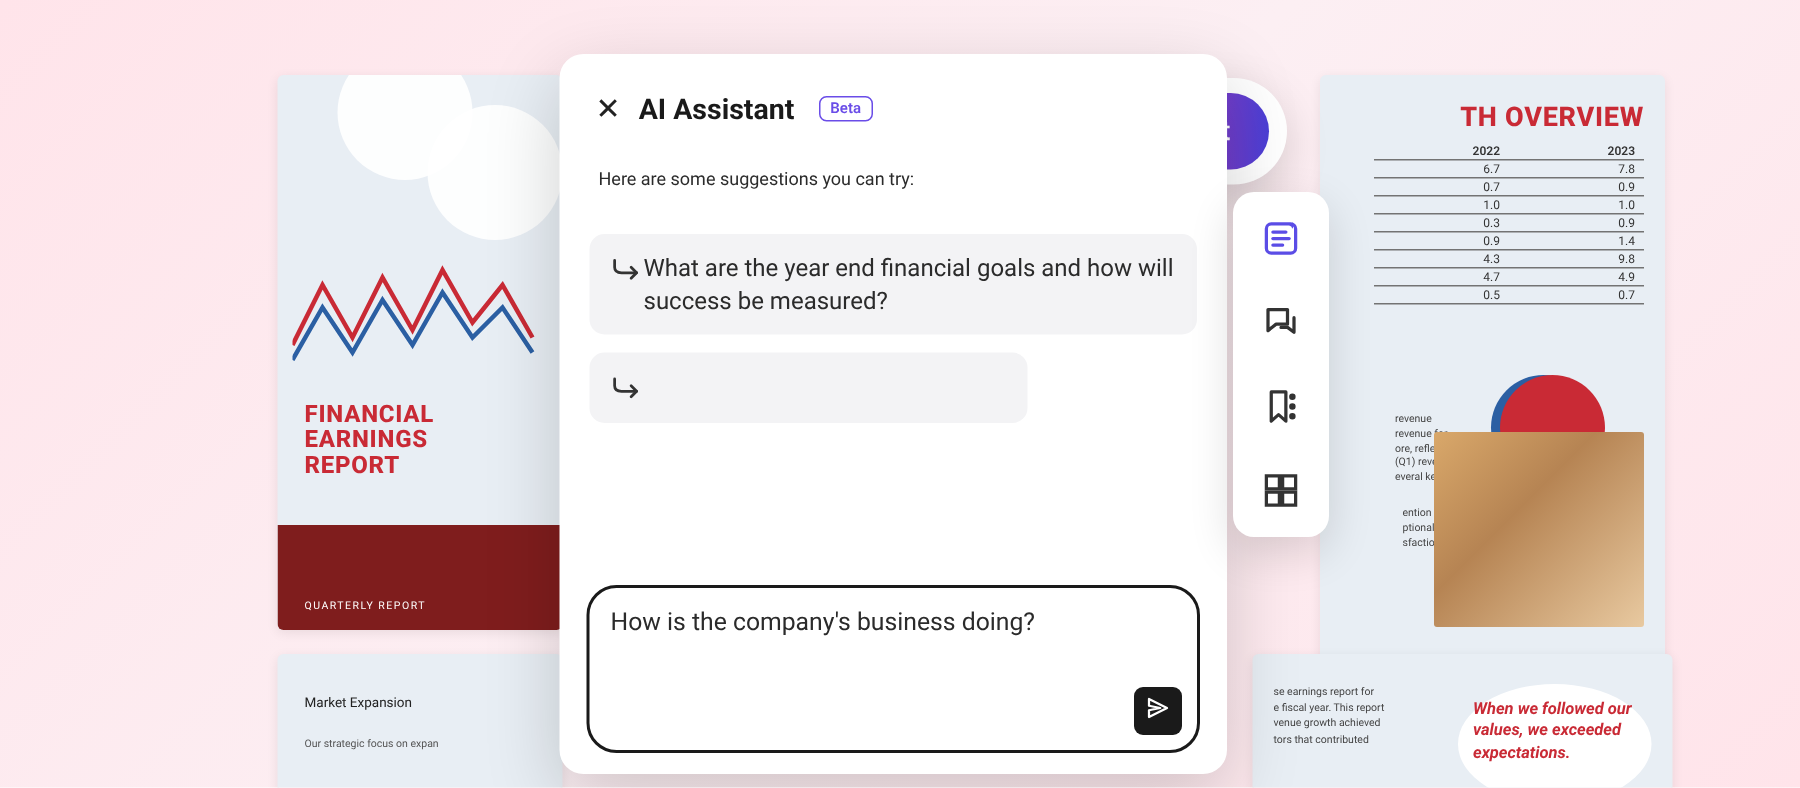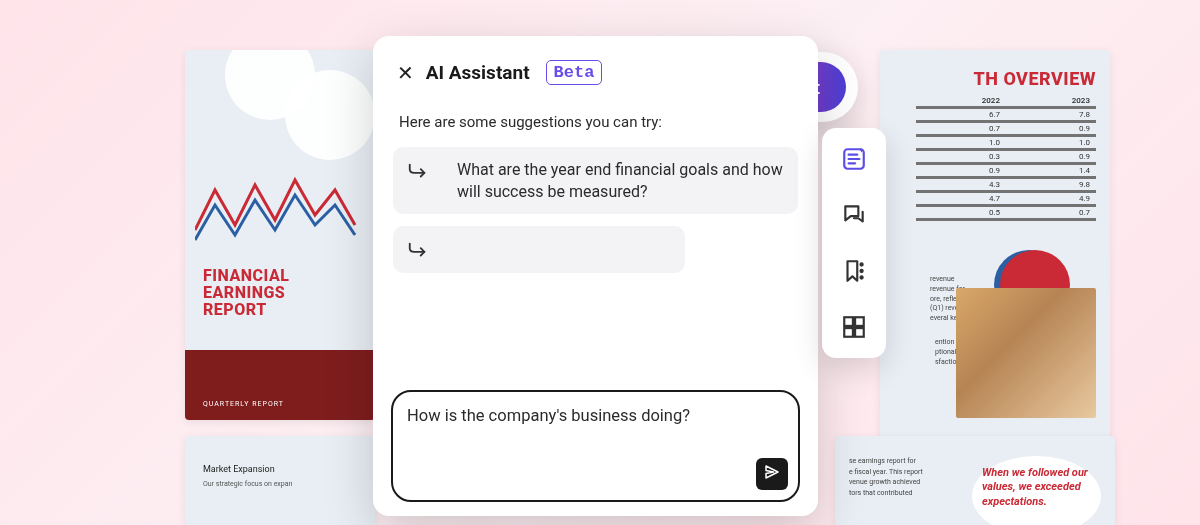--- a/index.html
+++ b/index.html
@@ -38,38 +38,38 @@
   }
   .doc1 .bluebar {
     position: absolute; top: 300px; left: 0; right: 0; height: 70px; background: #7f1d1d;
     color: #fff; font-size: 7px; letter-spacing: 1px; padding: 50px 18px 0;
   }
 
   .doc2 { left: 880px; top: 50px; width: 230px; height: 414px; }
   .doc2 .head { color: #c92a35; font-size: 18px; font-weight: 800; text-align: right;
     padding: 18px 14px 6px; letter-spacing: 0.5px; }
   .doc2 table { width: 180px; margin-left: 36px; border-collapse: collapse; font-size: 8px; }
-  .doc2 th, .doc2 td { text-align: right; padding: 1px 6px; border-bottom: 3px solid #737373; color: #333; }
+  .doc2 th, .doc2 td { text-align: right; padding: 1px 6px; border-bottom: 1px solid #737373; color: #333; }
   .doc2 th { font-weight: 600; }
   .doc2 .bigdot {
     position: absolute; top: 200px; left: 120px; width: 70px; height: 70px; border-radius: 50%;
     background: #c92a35; box-shadow: -6px 0 0 0 #2b5fa3;
   }
   .doc2 .smalltext { position: absolute; top: 225px; right: 120px; font-size: 7px; color: #444; line-height: 1.4; text-align: left; width: 60px; }
   .doc2 .smalltext2 { position: absolute; top: 288px; right: 120px; font-size: 7px; color: #444; line-height: 1.4; text-align: left; width: 55px; }
   .doc2 .photo {
     position: absolute; top: 238px; right: 14px; width: 140px; height: 130px;
     background: linear-gradient(135deg, #d9a86a 0%, #b68453 40%, #e8c9a0 100%);
     border-radius: 2px;
   }
 
   .doc3 { left: 185px; top: 436px; width: 190px; height: 120px; padding: 18px; }
   .doc3 .title { color: #c92a35; font-size: 15px; font-weight: 800; line-height: 1.1; letter-spacing: 0.5px; }
   .doc3 .sub { font-size: 9px; font-weight: 400; margin-top: 10px; color: #222; }
-  .doc3 .body { font-size: 7px; color: #555; margin-top: 6px; }
+  .doc3 .body { font-size: 7px; color: #555; margin-top: 18px; }
 
   .doc4 { left: 835px; top: 436px; width: 280px; height: 120px; padding: 20px 14px; display: flex; gap: 14px; }
   .doc4 .col1 { font-size: 7px; color: #444; line-height: 1.5; flex: 1; }
   .doc4 .quote { flex: 1; font-size: 11px; font-style: italic; font-weight: 700; color: #c92a35; line-height: 1.3; background: #fff; border-radius: 50%; padding: 10px; text-align: left; }
 
   
   .pill-wrap {
     position: absolute; top: 52px; left: 650px;
     background: #fff; border-radius: 40px; padding: 10px 12px;
     box-shadow: 0 10px 30px rgba(0,0,0,0.15);
@@ -91,25 +91,25 @@
     box-shadow: 0 16px 50px rgba(0,0,0,0.18);
     padding: 24px 20px;
   }
   .panel-header {
     display: flex; align-items: center; gap: 12px; margin-bottom: 28px; padding-left: 4px;
   }
   .close-x { font-size: 20px; cursor: pointer; color: #222; font-weight: 400; }
   .panel-title { font-size: 19px; font-weight: 700; color: #1a1a1a; }
   .beta-badge {
     border: 1.5px solid #6a4de8; color: #6a4de8; border-radius: 5px;
-    font-size: 17px; font-weight: 600; padding: 2px 7px; margin-left: 4px; font-family: Liberation Mono, monospace;
-  }
-  .intro { font-size: 15px; color: #2b2b2b; margin-bottom: 16px; padding-left: 6px; }
+    font-size: 10px; font-weight: 600; padding: 2px 7px; margin-left: 4px;
+  }
+  .intro { font-size: 12px; color: #2b2b2b; margin-bottom: 30px; padding-left: 6px; }
   .suggestion {
-    display: flex; gap: 28px; align-items: flex-start;
+    display: flex; gap: 0; align-items: flex-start;
     background: #f3f3f5; border-radius: 10px; padding: 12px 14px;
     margin-bottom: 12px; font-size: 16px; color: #2b2b2b; line-height: 1.35;
     cursor: pointer;
   }
   .suggestion.narrow { width: 72%; }
   .sugg-arrow { width: 22px; height: 22px; flex: none; margin-top: 1px; }
   .input-box {
     position: absolute; bottom: 14px; left: 18px; right: 18px;
     border: 2px solid #1a1a1a; border-radius: 20px; height: 112px;
     padding: 14px 14px;

